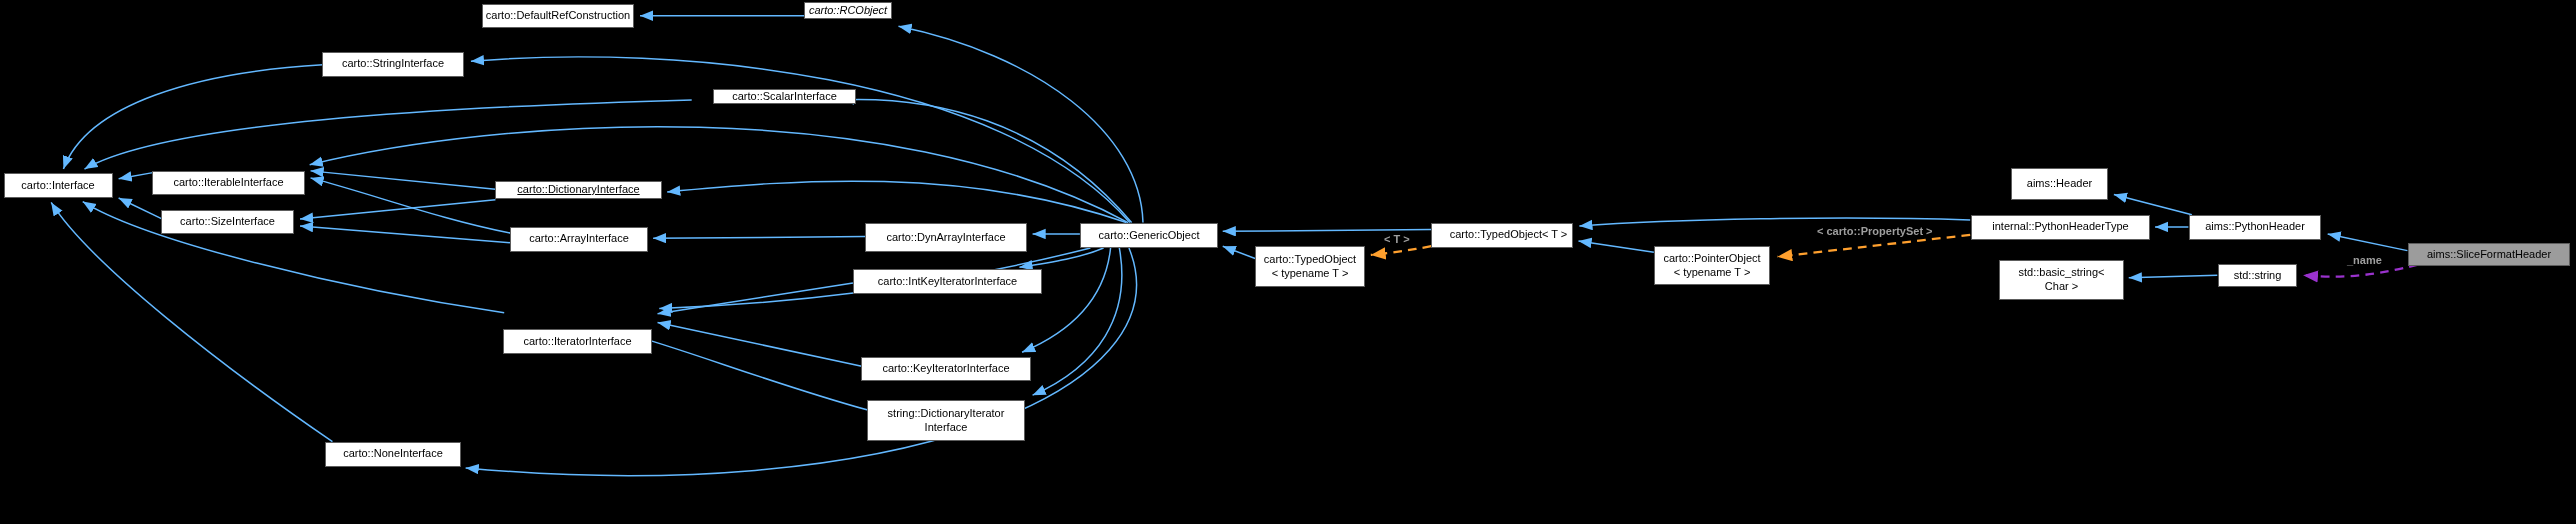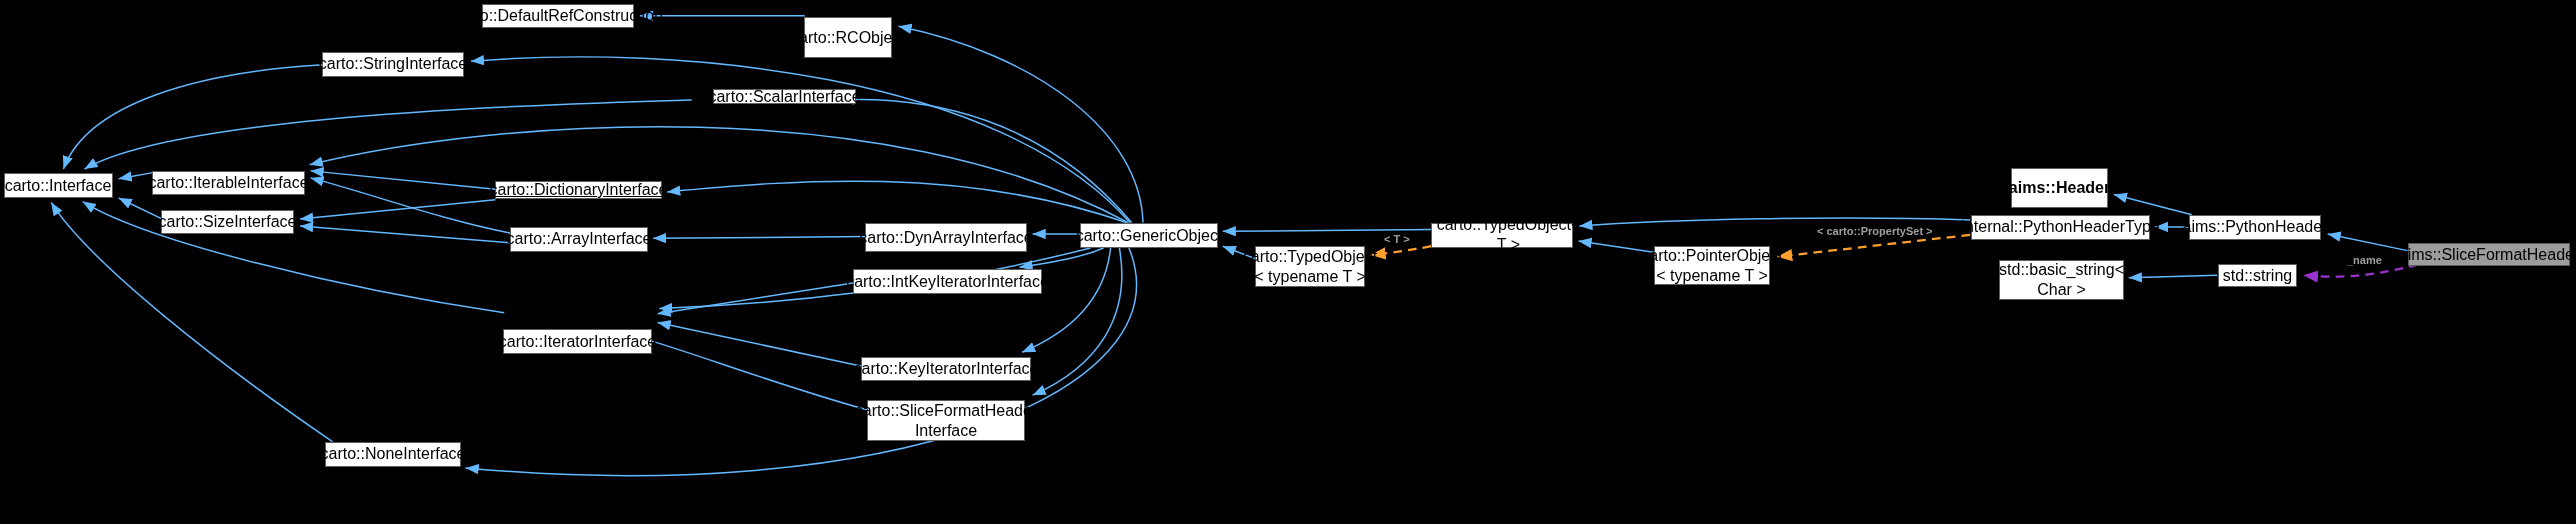--- a/index.html
+++ b/index.html
@@ -13,21 +13,21 @@
   #edges{position:absolute;left:0;top:0;width:2576px;height:524px;}
   .e-blue{fill:none;stroke:var(--inheritance-edge);stroke-width:1.7;}
   .e-orange{fill:none;stroke:var(--template-edge);stroke-width:2.6;stroke-dasharray:10 7;}
   .e-purple{fill:none;stroke:var(--usage-edge);stroke-width:2.6;stroke-dasharray:10 7;}
   #ah-blue path{fill:var(--inheritance-edge);}
   #ah-orange path{fill:var(--template-edge);}
   #ah-purple path{fill:var(--usage-edge);}
   .node{position:absolute;box-sizing:border-box;background:var(--node-fill);
         border:1.4px solid var(--node-border);color:var(--node-text);
         display:flex;align-items:center;justify-content:center;text-align:center;
-        font-size:16px;line-height:1.25;white-space:pre-line;z-index:2;}
+        font-size:11px;line-height:1.25;white-space:pre-line;z-index:2;}
   .node.hl{background:var(--highlight-fill);}
   .edge-label{position:absolute;color:var(--edge-label-text);font-size:11px;
         font-weight:bold;white-space:nowrap;z-index:3;}
 </style>
 </head>
 <body>
 
 <div id="canvas">
 
   <svg id="edges" viewBox="0 0 2937 598" xmlns="http://www.w3.org/2000/svg">
@@ -77,42 +77,42 @@
     <path class="e-blue" d="M 2500 245 L 2411 222" marker-end="url(#ah-blue)"></path>
     <path class="e-blue" d="M 2746 286 L 2655 267" marker-end="url(#ah-blue)"></path>
     <path class="e-blue" d="M 2529 314 L 2428 317" marker-end="url(#ah-blue)"></path>
 
     <path class="e-orange" d="M 1632 281 C 1610 285, 1592 288, 1563 291" marker-end="url(#ah-orange)"></path>
     <path class="e-orange" d="M 2247 268 L 2027 293" marker-end="url(#ah-orange)"></path>
     <path class="e-purple" d="M 2758 302 C 2695 318, 2660 317, 2627 314" marker-end="url(#ah-purple)"></path>
   </svg>
 
   <div class="node" style="left:482px;top:3.5px;width:152px;height:24.6px;">carto::DefaultRefConstruction</div>
-  <div class="node" style="left:804px;top:17px;width:88px;height:41px;">carto::RCObject</div>
+  <div class="node" style="left:804px;top:2px;width:88px;height:17px;font-style:italic;">carto::RCObject</div>
   <div class="node" style="left:322px;top:52px;width:142px;height:24.6px;">carto::StringInterface</div>
   <div class="node" style="left:691px;top:89px;width:143px;height:15px;margin-left:22px;">carto::ScalarInterface</div>
   <div class="node" style="left:3.5px;top:173px;width:109px;height:25.4px;">carto::Interface</div>
   <div class="node" style="left:152px;top:160px;width:153px;height:24px;margin-top:11px;">carto::IterableInterface</div>
   <div class="node" style="left:161px;top:210px;width:133px;height:24px;">carto::SizeInterface</div>
   <div class="node" style="left:495px;top:181px;width:167px;height:18px;text-decoration:underline;">carto::DictionaryInterface</div>
   <div class="node" style="left:510px;top:227px;width:138px;height:24.6px;">carto::ArrayInterface</div>
   <div class="node" style="left:865px;top:223px;width:162px;height:29px;">carto::DynArrayInterface</div>
   <div class="node" style="left:1080px;top:223px;width:138px;height:25.4px;">carto::GenericObject</div>
   <div class="node" style="left:853px;top:269px;width:189px;height:25.4px;">carto::IntKeyIteratorInterface</div>
   <div class="node" style="left:503px;top:302px;width:149px;height:25.4px;margin-top:27px;">carto::IteratorInterface</div>
   <div class="node" style="left:861px;top:357px;width:170px;height:24px;">carto::KeyIteratorInterface</div>
-  <div class="node" style="left:867px;top:400px;width:158px;height:41px;">carto::SliceFormatHeader
+  <div class="node" style="left:867px;top:400px;width:158px;height:41px;">string::DictionaryIterator
 Interface</div>
   <div class="node" style="left:325px;top:442px;width:136px;height:24.6px;">carto::NoneInterface</div>
   <div class="node" style="left:1255px;top:246px;width:110px;height:41px;">carto::TypedObject
 &lt; typename T &gt;</div>
   <div class="node" style="left:1431px;top:223px;width:142px;height:24.6px;padding-left:13px;">carto::TypedObject&lt; T &gt;</div>
   <div class="node" style="left:1654px;top:246px;width:116px;height:39px;">carto::PointerObject
 &lt; typename T &gt;</div>
-  <div class="node" style="left:2011px;top:168px;width:97px;height:40px;font-weight:bold;">aims::Header</div>
+  <div class="node" style="left:2011px;top:168px;width:97px;height:32px;">aims::Header</div>
   <div class="node" style="left:1971px;top:215px;width:179px;height:24.6px;">internal::PythonHeaderType</div>
   <div class="node" style="left:2189px;top:215px;width:132px;height:24.6px;">aims::PythonHeader</div>
   <div class="node" style="left:1999px;top:260px;width:125px;height:40px;">std::basic_string&lt;
 Char &gt;</div>
   <div class="node" style="left:2218px;top:264px;width:79px;height:23px;">std::string</div>
   <div class="node hl" style="left:2408px;top:243px;width:162px;height:23px;">aims::SliceFormatHeader</div>
 
   <div class="edge-label" style="left:1384px;top:233px;">&lt; T &gt;</div>
   <div class="edge-label" style="left:1817px;top:225px;">&lt; carto::PropertySet &gt;</div>
   <div class="edge-label" style="left:2347px;top:254px;">_name</div>

